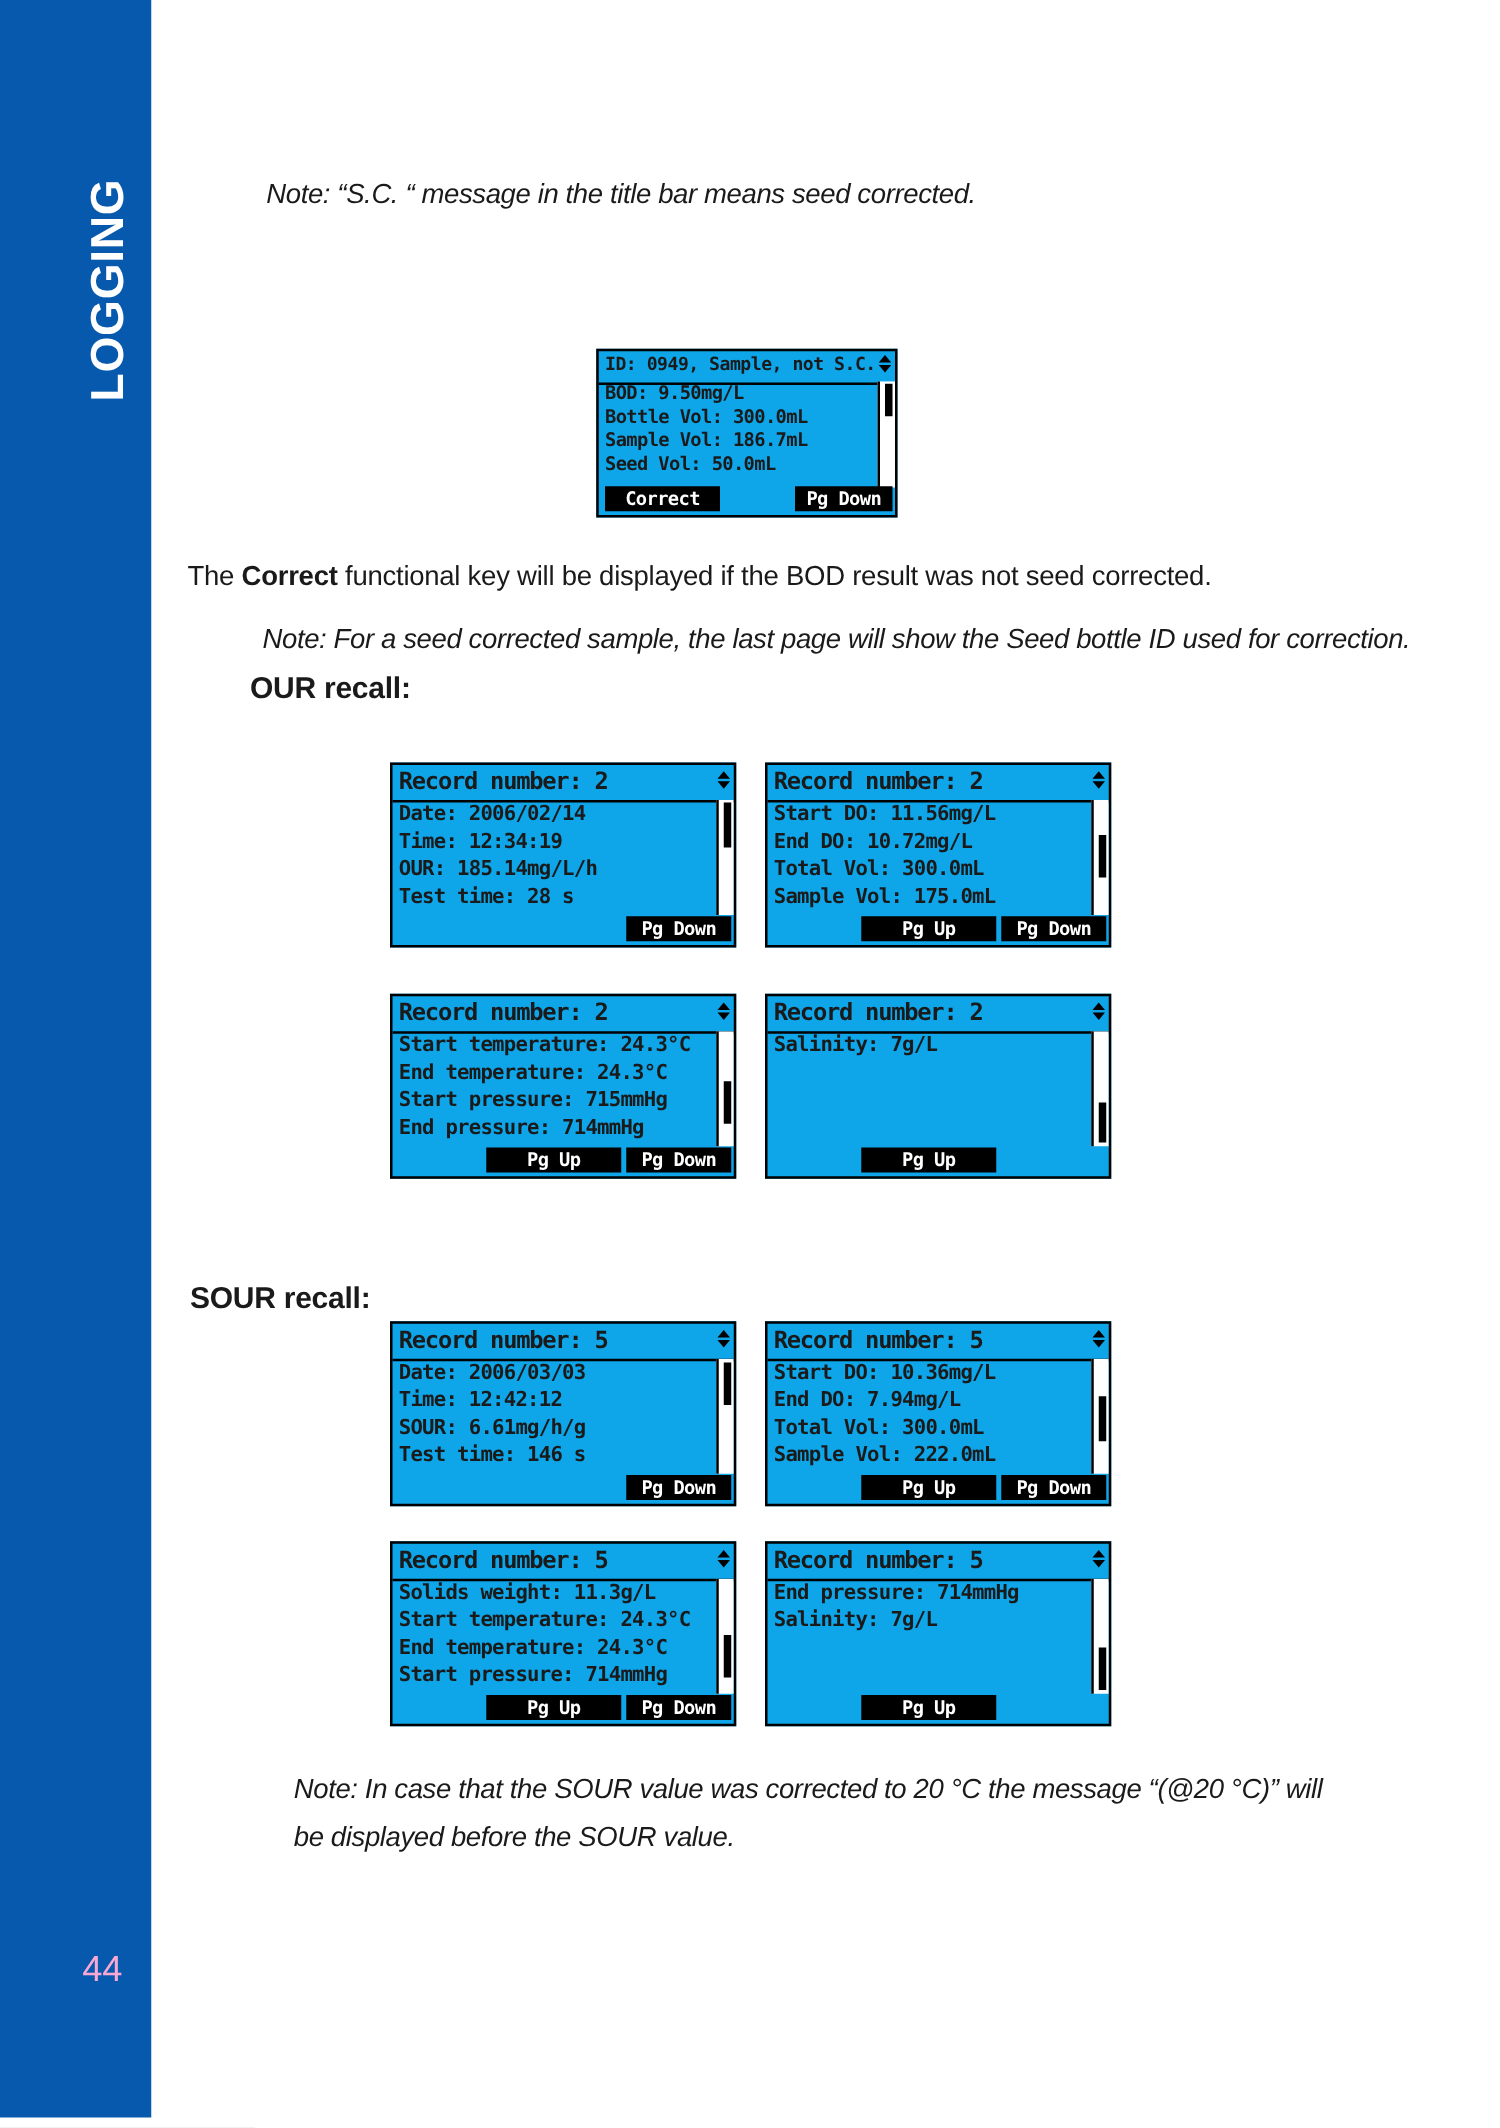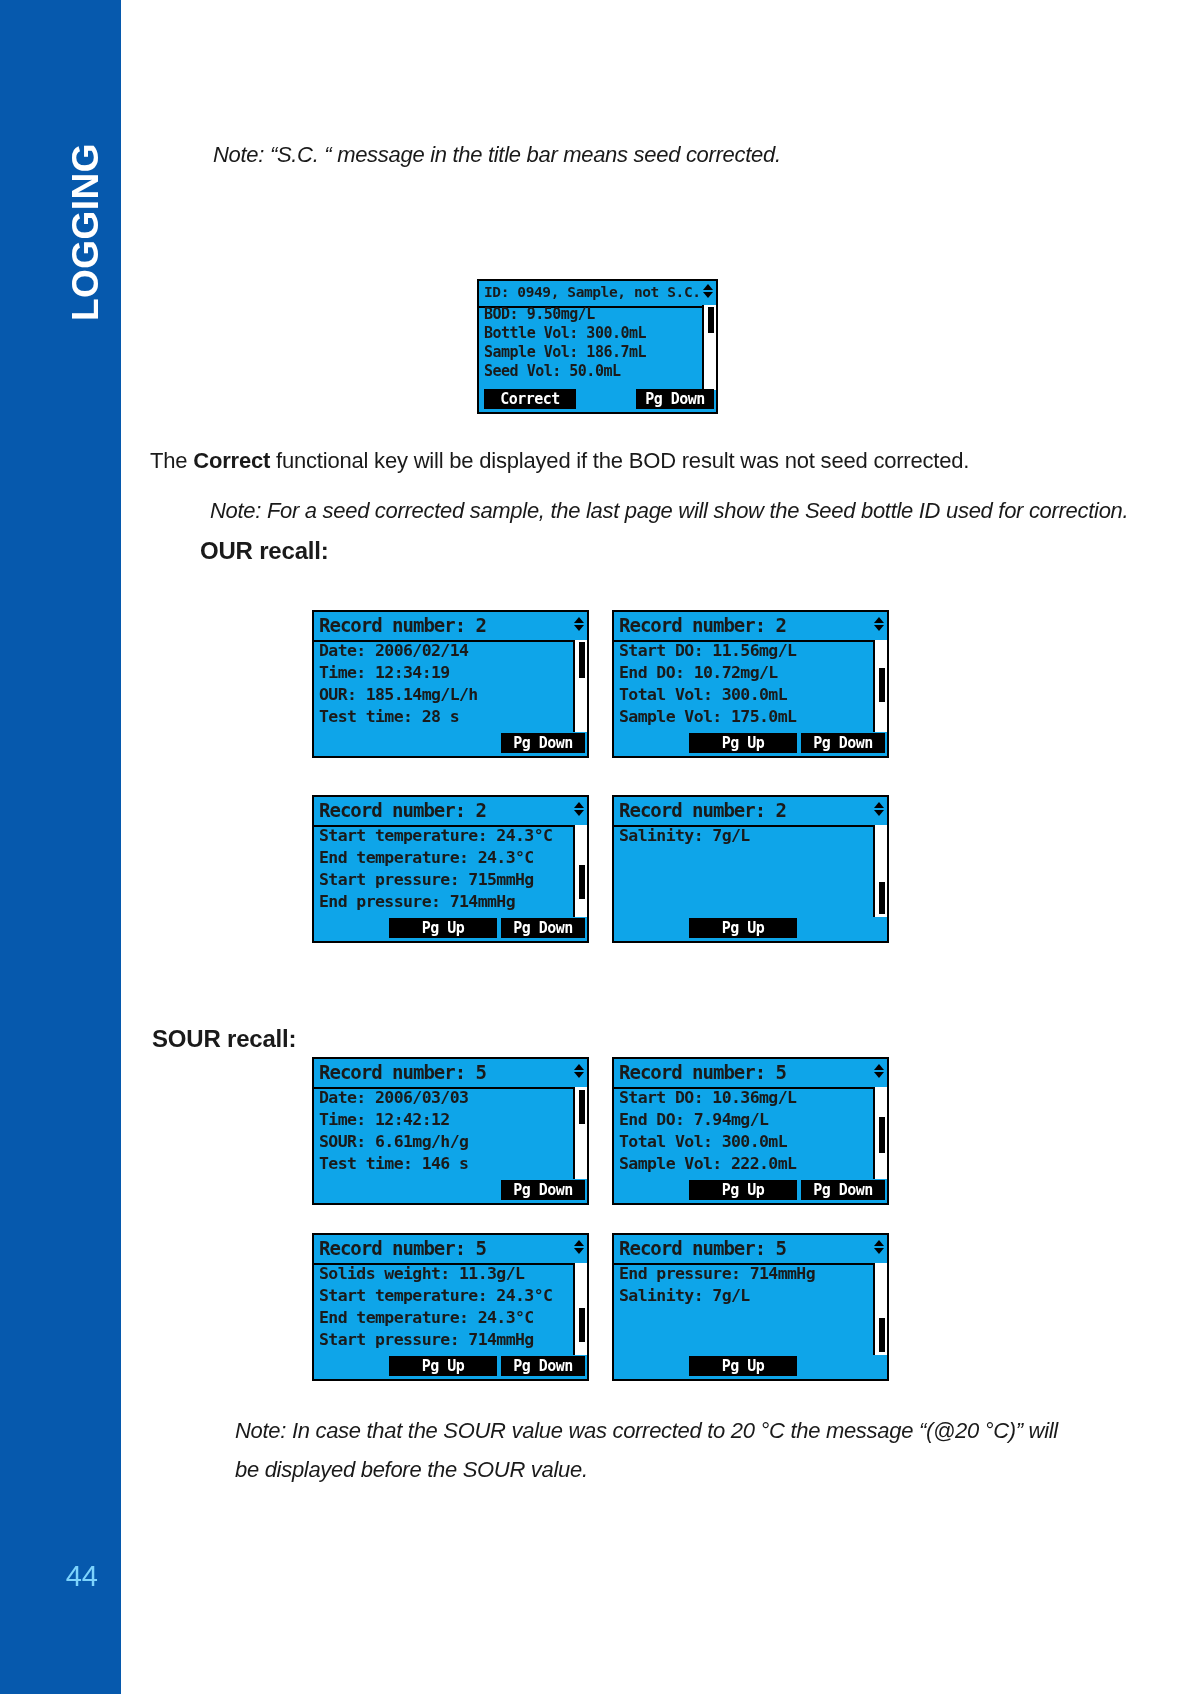--- a/index.html
+++ b/index.html
@@ -9,21 +9,21 @@
     font-family:"Liberation Sans",sans-serif;color:#1a1a1a;
   }
   
   .sidebar{position:absolute;left:0;top:0;width:121px;height:1694px;background:#0659ad;}
   .sidebar-label{
     position:absolute;left:86px;top:232px;transform:translate(-50%,-50%) rotate(-90deg);
     color:#fff;font-weight:bold;font-size:37px;letter-spacing:.5px;white-space:nowrap;
   }
   .page-number{
     position:absolute;left:0;top:1560px;width:98px;text-align:right;
-    color:#7dd3fc;font-size:29px;font-weight:normal;
+    color:#f9a8d4;font-size:29px;font-weight:normal;
   }
   
   .note{font-style:italic;font-size:22px;letter-spacing:-.3px;white-space:nowrap;position:absolute;}
   .note div{height:47px;}
   .note.bottom div{height:39px;margin-left:22px;}
   .para{position:absolute;left:150px;top:448px;font-size:22px;letter-spacing:-.2px;white-space:nowrap;}
   .para b{font-weight:bold;}
   .recall-heading{position:absolute;font-size:24px;font-weight:bold;letter-spacing:-.2px;white-space:nowrap;}
   
   .screen{position:absolute;background:#0ea5e9;border:2px solid #000;}

